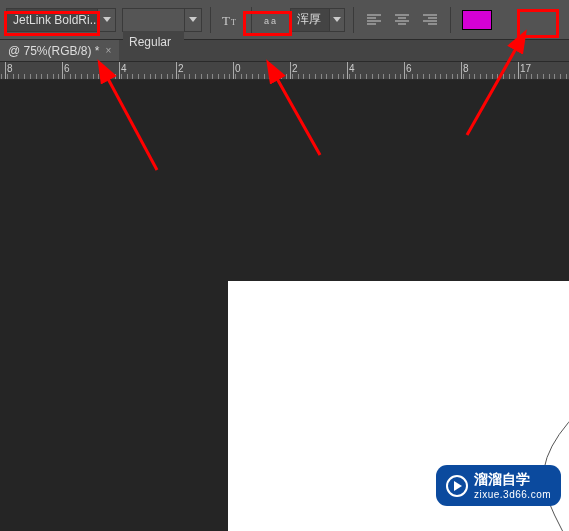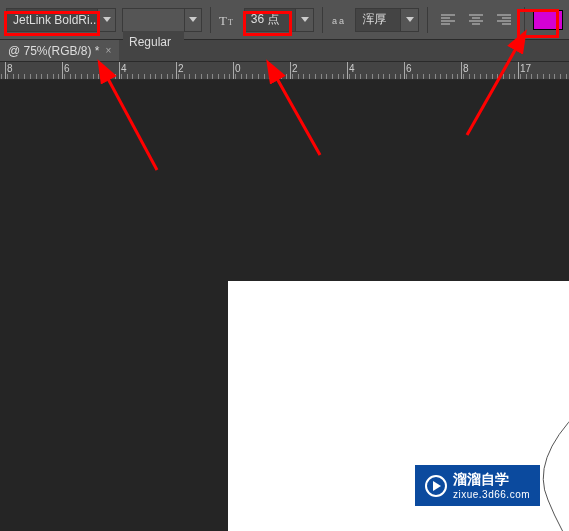--- a/index.html
+++ b/index.html
@@ -187,39 +187,31 @@
 
   <div class="sep"></div>
 
   <div class="icon-btn">
     <svg width="18" height="14">
       <text x="0" y="12" font-size="13" fill="#ccc" font-family="serif">T</text>
       <text x="9" y="12" font-size="8" fill="#ccc" font-family="serif">T</text>
     </svg>
   </div>
 
-  <div class="dropdown" style="width:70px;">
-    <div class="dropdown-field" style="width:52px;">36 点</div>
-    <div class="dropdown-arrow">
-      <svg width="8" height="5">
-          <polygon points="0,0 8,0 4,5" fill="#ccc"></polygon>
-        </svg>
-    </div>
-  </div>
 
   <div class="sep"></div>
 
   <div class="icon-btn">
     <svg width="16" height="12">
       <text x="0" y="10" font-size="9" fill="#ccc">a</text>
       <text x="7" y="10" font-size="9" fill="#ccc">a</text>
     </svg>
   </div>
 
-  <div class="dropdown" style="width:64px;">
+  <div class="dropdown" style="width:55px;">
     <div class="dropdown-field" style="width:44px;">浑厚</div>
     <div class="dropdown-arrow">
       <svg width="8" height="5">
           <polygon points="0,0 8,0 4,5" fill="#ccc"></polygon>
         </svg>
     </div>
   </div>
 
   <div class="sep"></div>
 
@@ -388,21 +380,21 @@
     <div class="tick-minor" style="left: 565.6px;"></div>
   </div>
 
 <div class="canvas-area">
   <div class="canvas" id="canvas" style="left: 228px; top: 201px; width: 341px; height: 250px;"></div>
 
   <svg class="curve" style="left:500px; top:320px;" width="100" height="180">
     <path d="M 80,10 Q 30,60 48,100 Q 60,130 80,160" stroke="#555" stroke-width="1" fill="none"></path>
   </svg>
 
-  <div class="watermark" id="wm" style="left:415px; top:385px;">
+  <div class="watermark" id="wm" style="left:436px; top:385px;border-radius:11px;">
     <div class="logo-circle">
       <svg width="10" height="10">
           <polygon points="2,0 10,5 2,10" fill="#fff"></polygon>
         </svg>
     </div>
     <div>
       <span>溜溜自学</span>
       <small>zixue.3d66.com</small>
     </div>
   </div>

